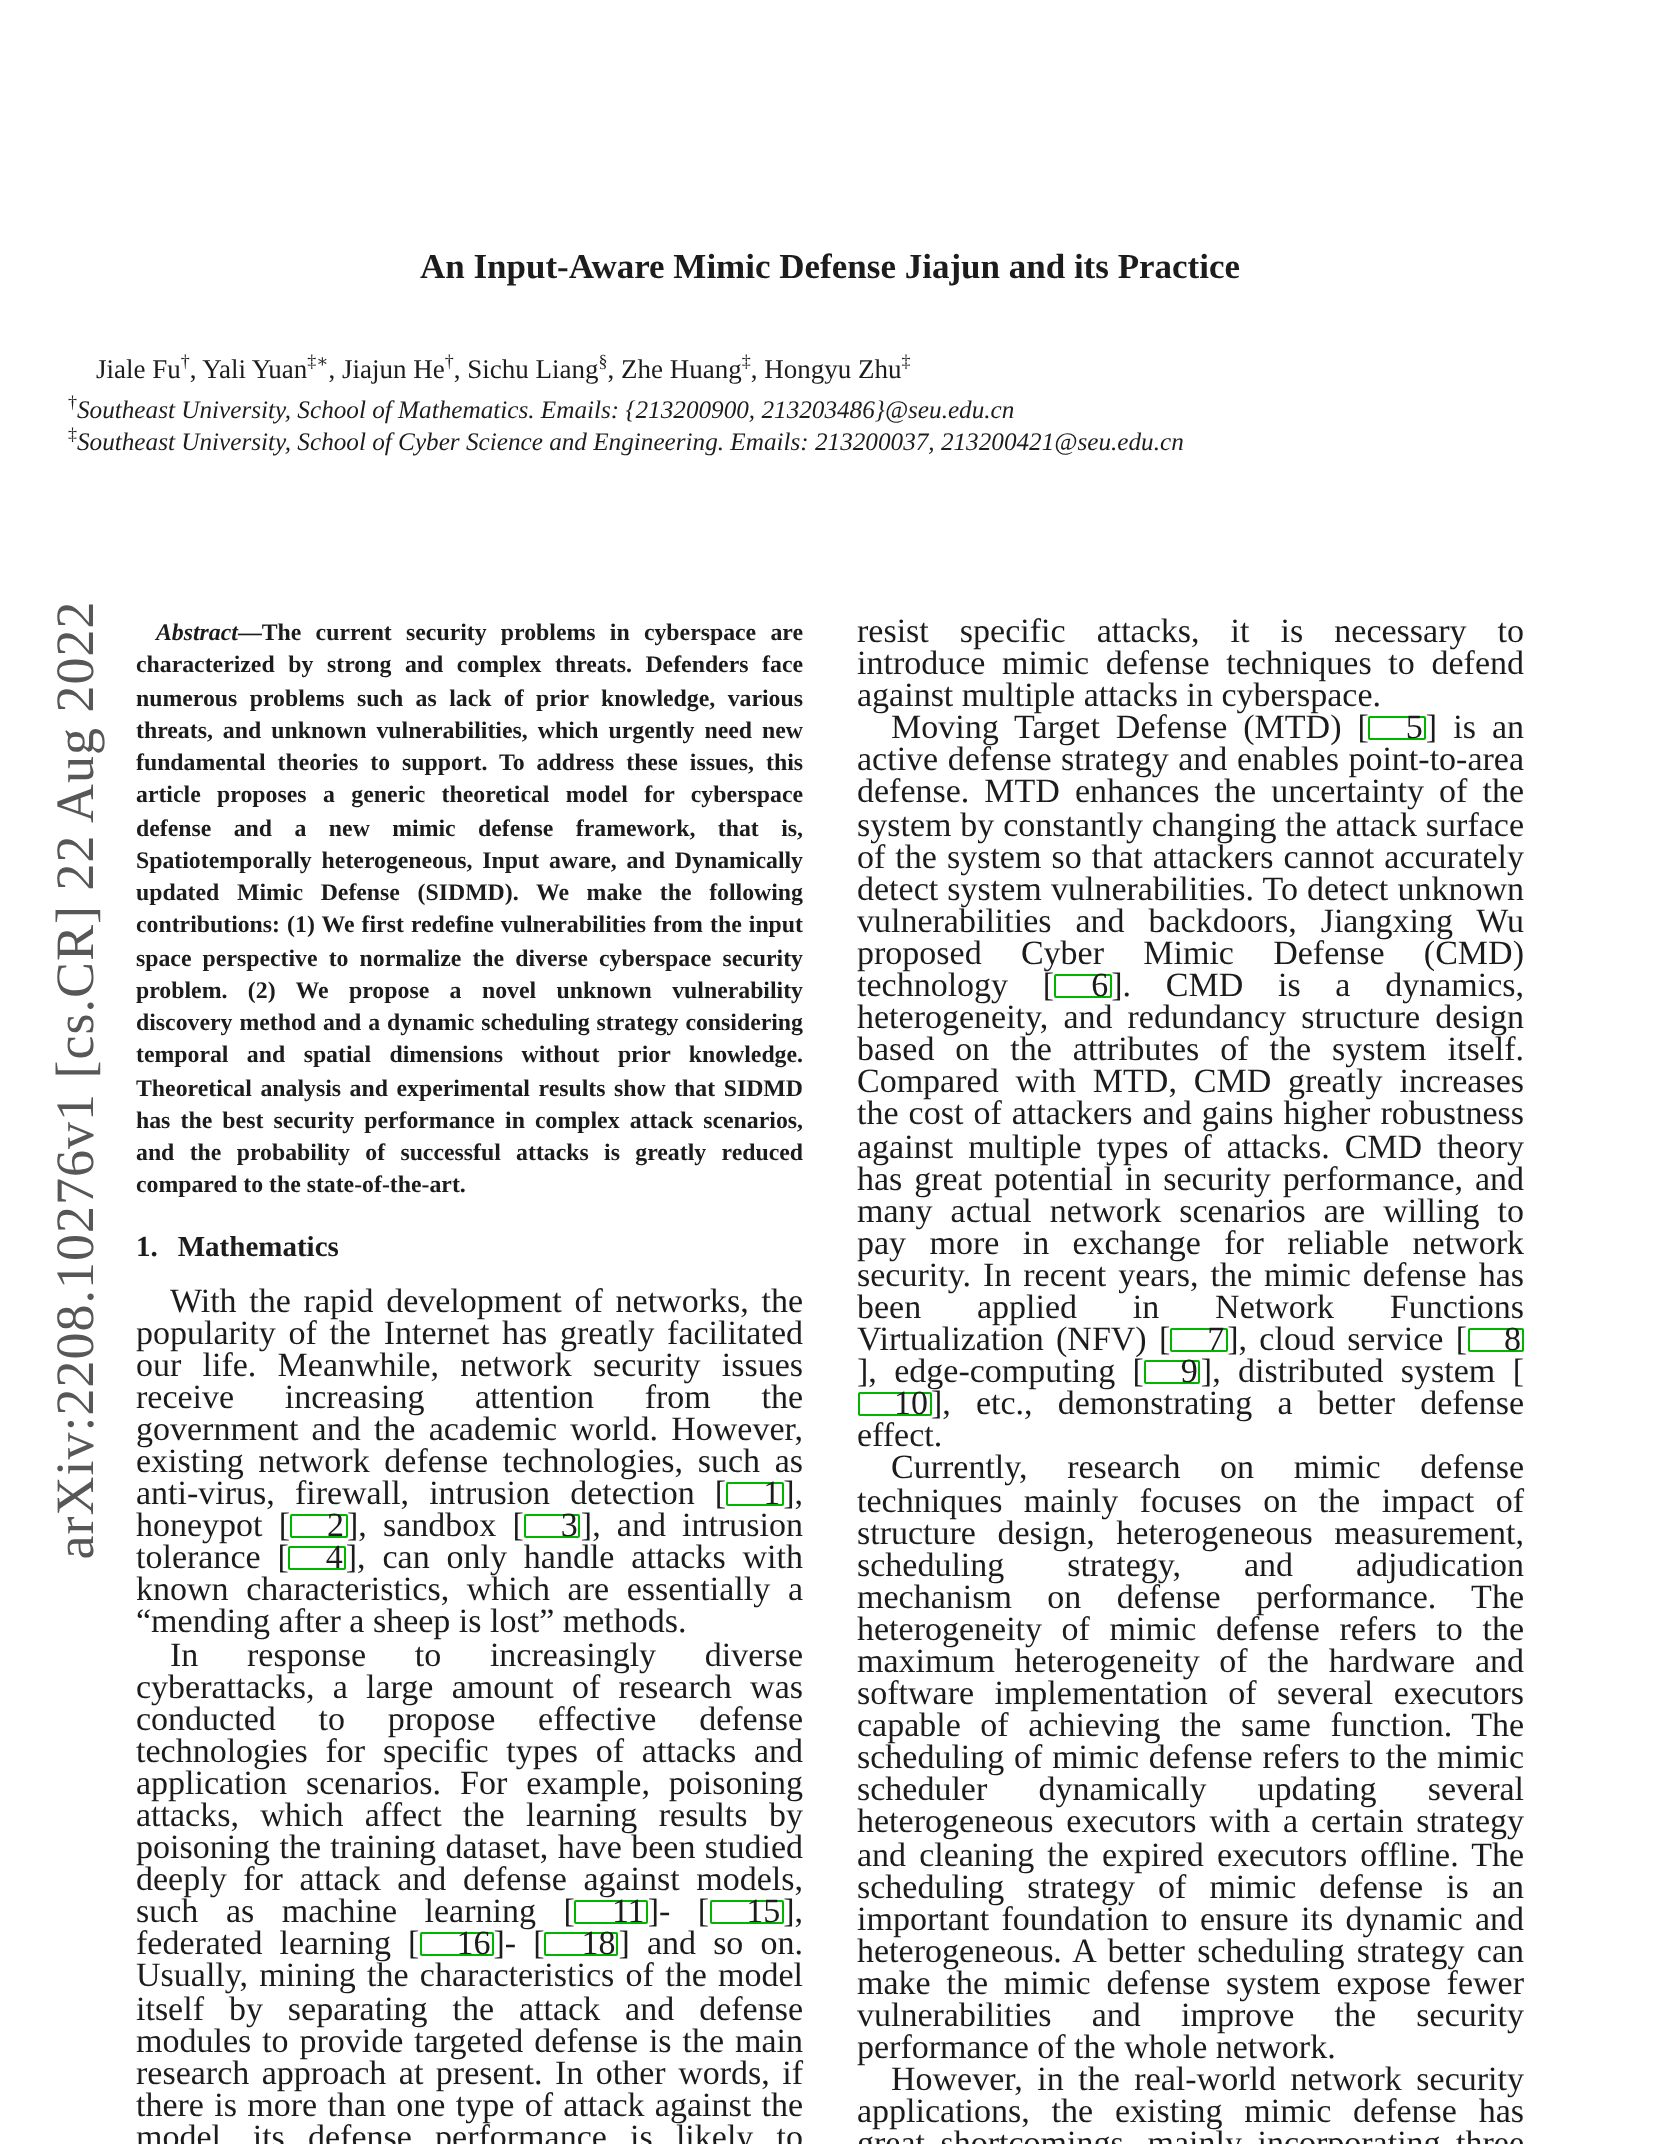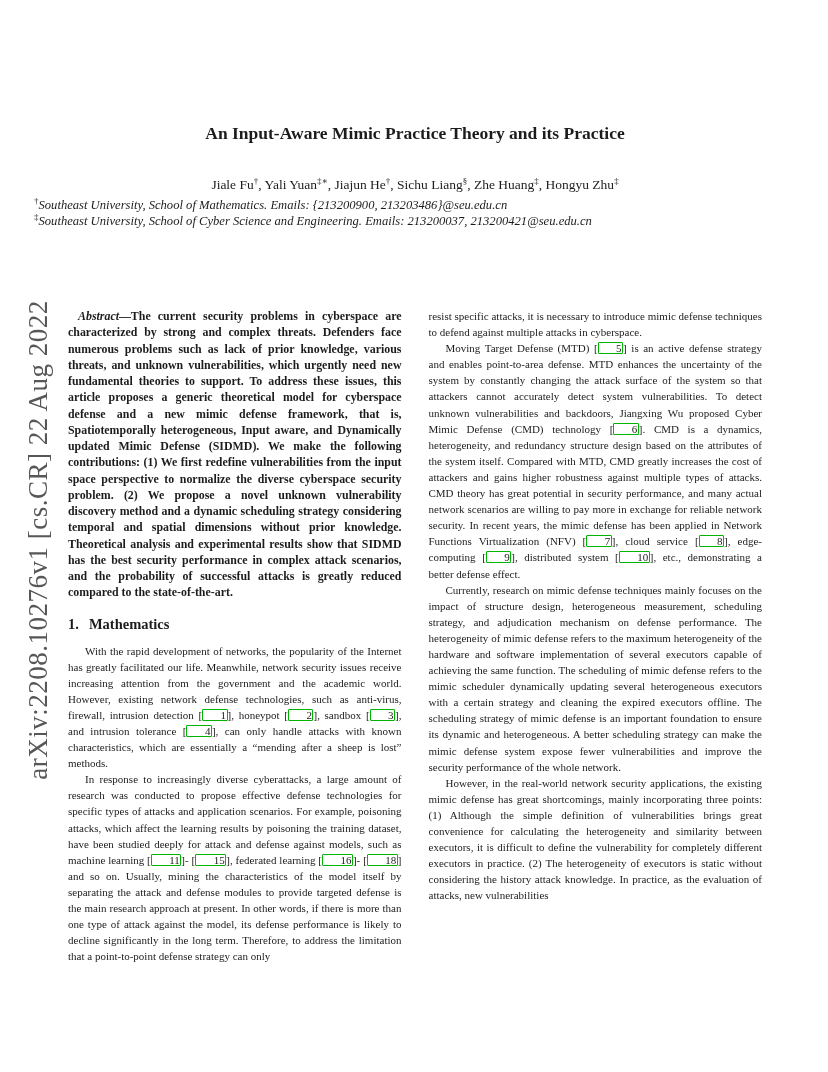--- a/index.html
+++ b/index.html
@@ -24,21 +24,21 @@
     letter-spacing:0.5px;
   }
 
   
   .paper-title{
     position:absolute;top:123px;left:68px;width:694px;
     text-align:center;font-size:17.5px;font-weight:700;margin:0;
   }
   .authors-line{
     position:absolute;top:177px;left:48px;width:734px;
-    text-align:center;font-size:13.5px;
+    font-size:13.5px;
   }
   .authors-line sup{font-size:9px;line-height:0;}
   .affiliations-block{
     position:absolute;top:197px;left:34px;width:762px;
     text-align:left;font-style:italic;font-size:12.6px;line-height:16px;
   }
   .affiliations-block sup{font-size:9px;line-height:0;font-style:normal;}
 
   
   .columns{
@@ -52,41 +52,41 @@
     text-align:justify;text-indent:10px;
   }
   .abs-label{font-style:italic;}
 
   .section-heading{
     margin:15px 0 10px 0;font-size:14.5px;font-weight:700;
   }
   .section-heading .sec-num{margin-right:10px;}
 
   .para{
-    margin:0;font-size:11px;line-height:16.1px;text-align:justify;
+    margin:0;font-size:17px;line-height:16.1px;text-align:justify;
     text-indent:17px;
   }
   .para.noindent{text-indent:0;}
 
   .cite{
     display:inline-block;
     border:1px solid var(--cite-green);
     line-height:10px;
     padding:0 0.5px;
     border-radius:1px;
   }
 </style>
 </head>
 <body>
 
 <div class="page">
 
   <div class="arxiv-watermark">arXiv:2208.10276v1  [cs.CR]  22 Aug 2022</div>
 
-  <h1 class="paper-title">An Input-Aware Mimic Practice Theory and its Practice</h1>
+  <h1 class="paper-title">An Input-Aware Mimic Defense Jiajun and its Practice</h1>
 
   <div class="authors-line"><span>Jiale Fu<sup>†</sup></span>, <span>Yali Yuan<sup>‡∗</sup></span>, <span>Jiajun He<sup>†</sup></span>, <span>Sichu Liang<sup>§</sup></span>, <span>Zhe Huang<sup>‡</sup></span>, <span>Hongyu Zhu<sup>‡</sup></span></div>
 
   <div class="affiliations-block">
       <div><sup>†</sup>Southeast University, School of Mathematics. Emails: {213200900, 213203486}@seu.edu.cn</div>
       <div><sup>‡</sup>Southeast University, School of Cyber Science and Engineering. Emails: 213200037, 213200421@seu.edu.cn</div>
     </div>
 
   <div class="columns">
 

